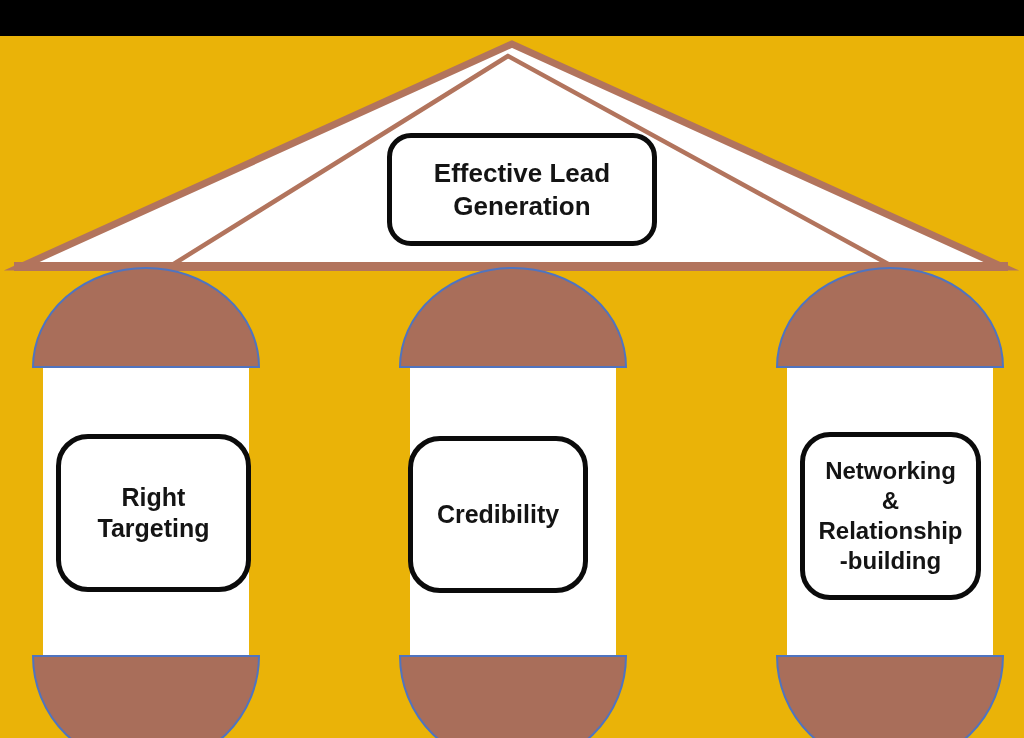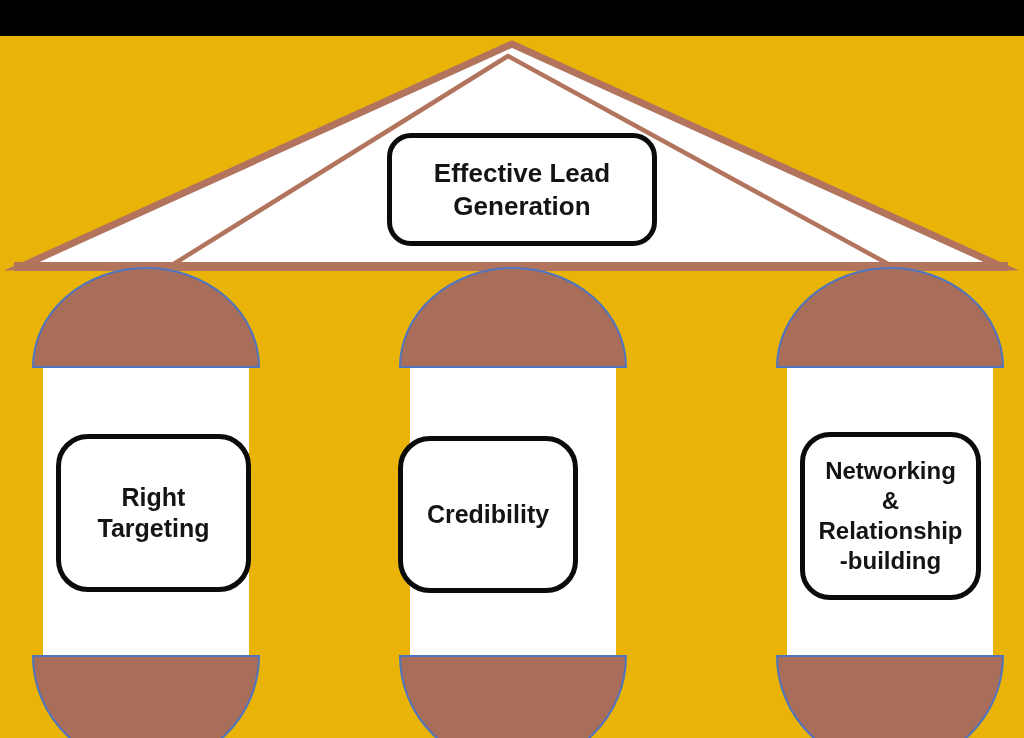--- a/index.html
+++ b/index.html
@@ -42,21 +42,21 @@
     border-radius: 24px;
     font-size: 26px; line-height: 33px;
   }
   .box-pillar-left {
     left: 56px; top: 398px;
     width: 195px; height: 158px;
     border-radius: 32px;
     font-size: 25px; line-height: 31px;
   }
   .box-pillar-middle {
-    left: 398px; top: 400px;
+    left: 408px; top: 400px;
     width: 180px; height: 157px;
     border-radius: 32px;
     font-size: 25px; line-height: 31px;
   }
   .box-pillar-right {
     left: 800px; top: 396px;
     width: 181px; height: 168px;
     border-radius: 30px;
     font-size: 24px; line-height: 30px;
   }

